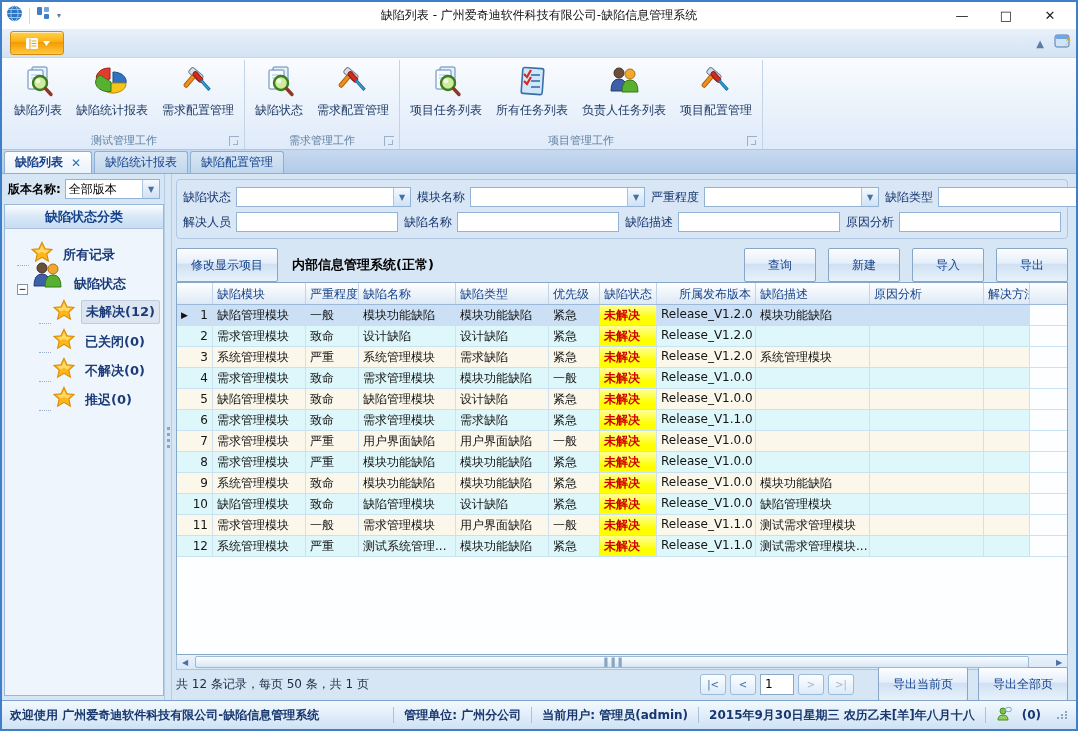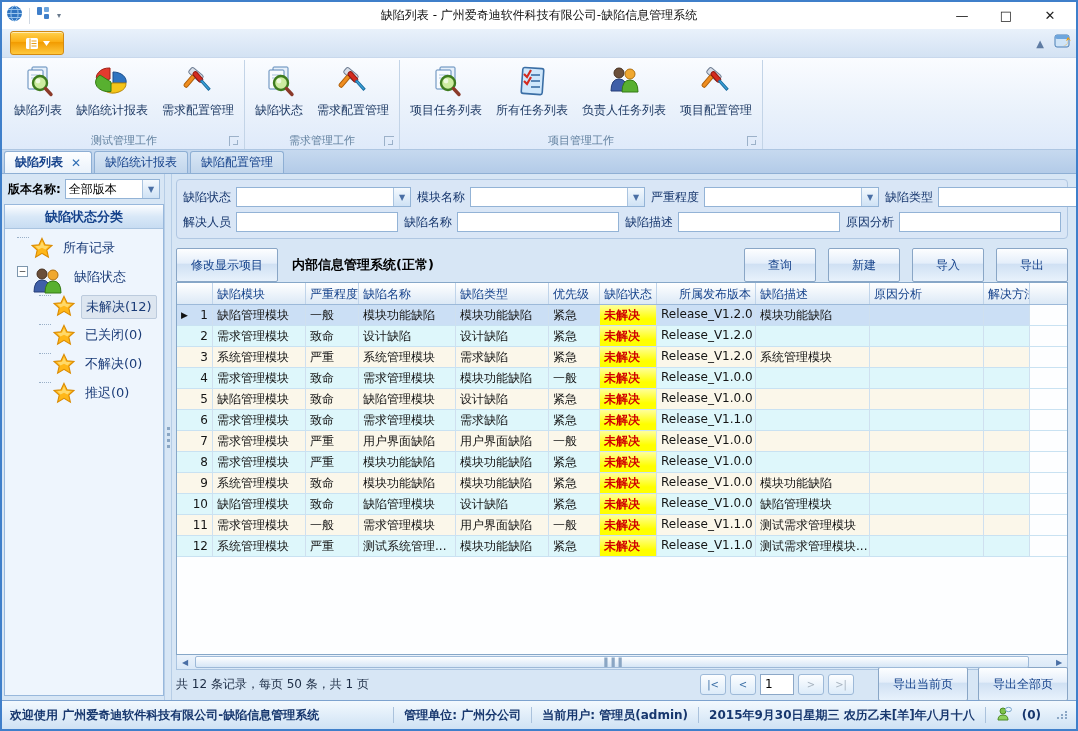--- a/index.html
+++ b/index.html
@@ -43,21 +43,21 @@
   
   .content{position:relative;height:526px;background:#d7e6f5;display:flex;}
 
   
   .sidebar{width:160px;margin-left:2px;display:flex;flex-direction:column;}
   .version-row{height:30px;display:flex;align-items:center;padding:0 4px;gap:4px;}
   .version-label{font-size:12px;font-weight:bold;color:#000;white-space:nowrap;}
   .sidepanel{flex:1;margin:0 0 4px;border:1px solid #98b8dc;background:#eef5fd;display:flex;flex-direction:column;}
   .sidepanel-h{height:24px;background:linear-gradient(#fcfdff,#d9e8f7 50%,#c7dcf2);border-bottom:1px solid #aac4e0;display:flex;align-items:center;justify-content:center;font-size:13px;font-weight:bold;color:#15428b;}
   .tree{padding:8px 0 0 0;}
-  .titem{height:29px;display:flex;align-items:flex-start;font-size:13px;color:#1b3c78;position:relative;}
+  .titem{height:29px;display:flex;align-items:flex-end;font-size:13px;color:#1b3c78;position:relative;font-weight:bold;}
   .titem .dots{border-top:1px dotted #9ab0c8;width:12px;margin-right:2px;}
   .titem .exp{width:11px;height:11px;border:1px solid #7d96ad;background:#fff;font-size:9px;line-height:9px;text-align:center;color:#333;margin-right:2px;}
   .titem .tlabel{margin-left:6px;white-space:nowrap;padding:2px 4px;}
   .titem.sel .tlabel{background:#dde6f0;border:1px solid #bccbdd;border-radius:2px;}
 
   
   .splitter{width:8px;background:#d7e6f5;border-left:1px solid #b6cde6;border-right:1px solid #b6cde6;display:flex;flex-direction:column;align-items:center;justify-content:center;gap:3px;}
   .splitter i{width:3px;height:3px;background:#8aa6c4;display:block;}
 
   

